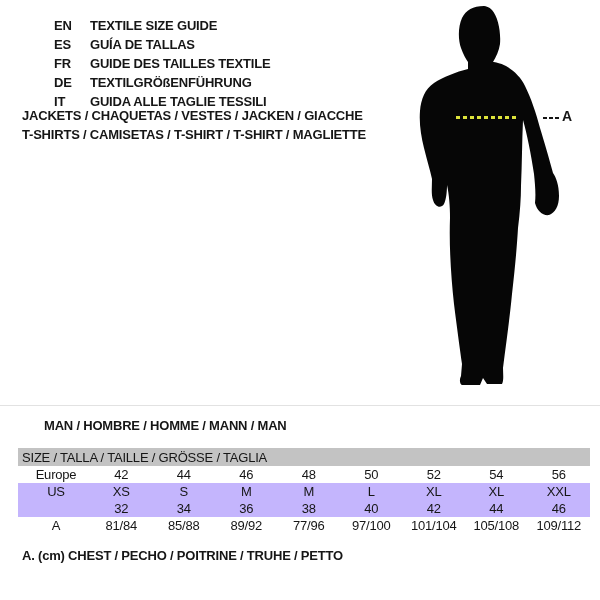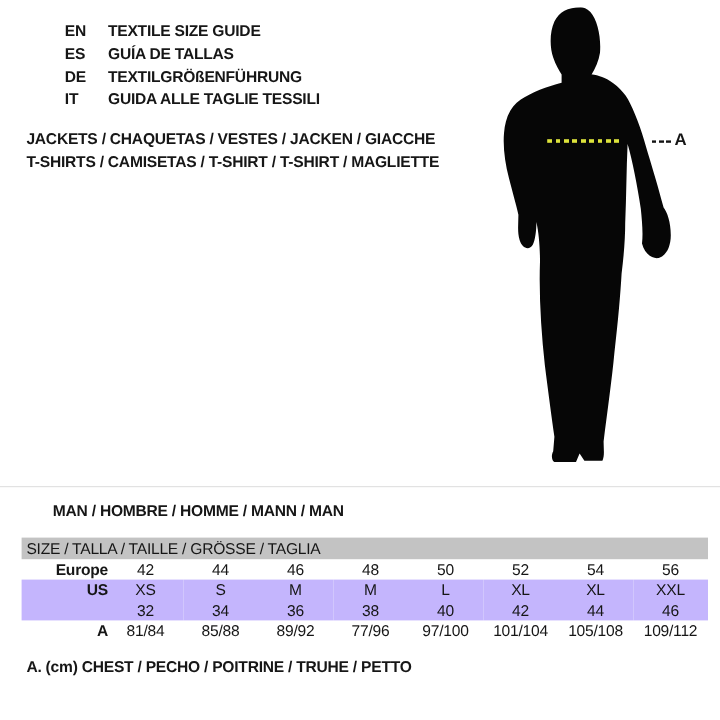--- a/index.html
+++ b/index.html
@@ -28,41 +28,45 @@
   
   .divider{position:absolute;left:0;top:405px;width:600px;height:1px;background:#e2e2e2;}
   
   .man-title{position:absolute;left:22px;top:418px;font-size:13px;font-weight:700;margin-left:22px;}
   
   .size-table{
     position:absolute;left:18px;top:448px;width:572px;
     border-collapse:collapse;table-layout:fixed;font-size:13px;font-weight:400;
   }
   .size-table td{height:17px;padding:0;text-align:center;vertical-align:middle;}
-  .size-table td.lbl{text-align:right;padding-left:4px;font-weight:bold;}
+  .size-table td.lbl{text-align:center;padding-left:4px;}
   .size-table tr.thead td{
     background:#c3c3c3;text-align:left;padding-left:4px;height:18px;
   }
   .size-table tr.shaded td{background:#c4b5fd;}
   
   .footnote{position:absolute;left:22px;top:548px;font-size:13px;font-weight:700;}
 </style>
 </head>
 <body>
 
 <div id="canvas">
 
   <div class="lang-block">
     <div class="lang-row">
       <span class="lang-code">EN</span>
       <span>TEXTILE SIZE GUIDE</span>
     </div>
     <div class="lang-row">
       <span class="lang-code">ES</span>
       <span>GUÍA DE TALLAS</span>
+    </div>
+    <div class="lang-row">
+      <span class="lang-code">FR</span>
+      <span>GUIDE DES TAILLES TEXTILE</span>
     </div>
     <div class="lang-row">
       <span class="lang-code">DE</span>
       <span>TEXTILGRÖßENFÜHRUNG</span>
     </div>
     <div class="lang-row">
       <span class="lang-code">IT</span>
       <span>GUIDA ALLE TAGLIE TESSILI</span>
     </div>
   </div>

